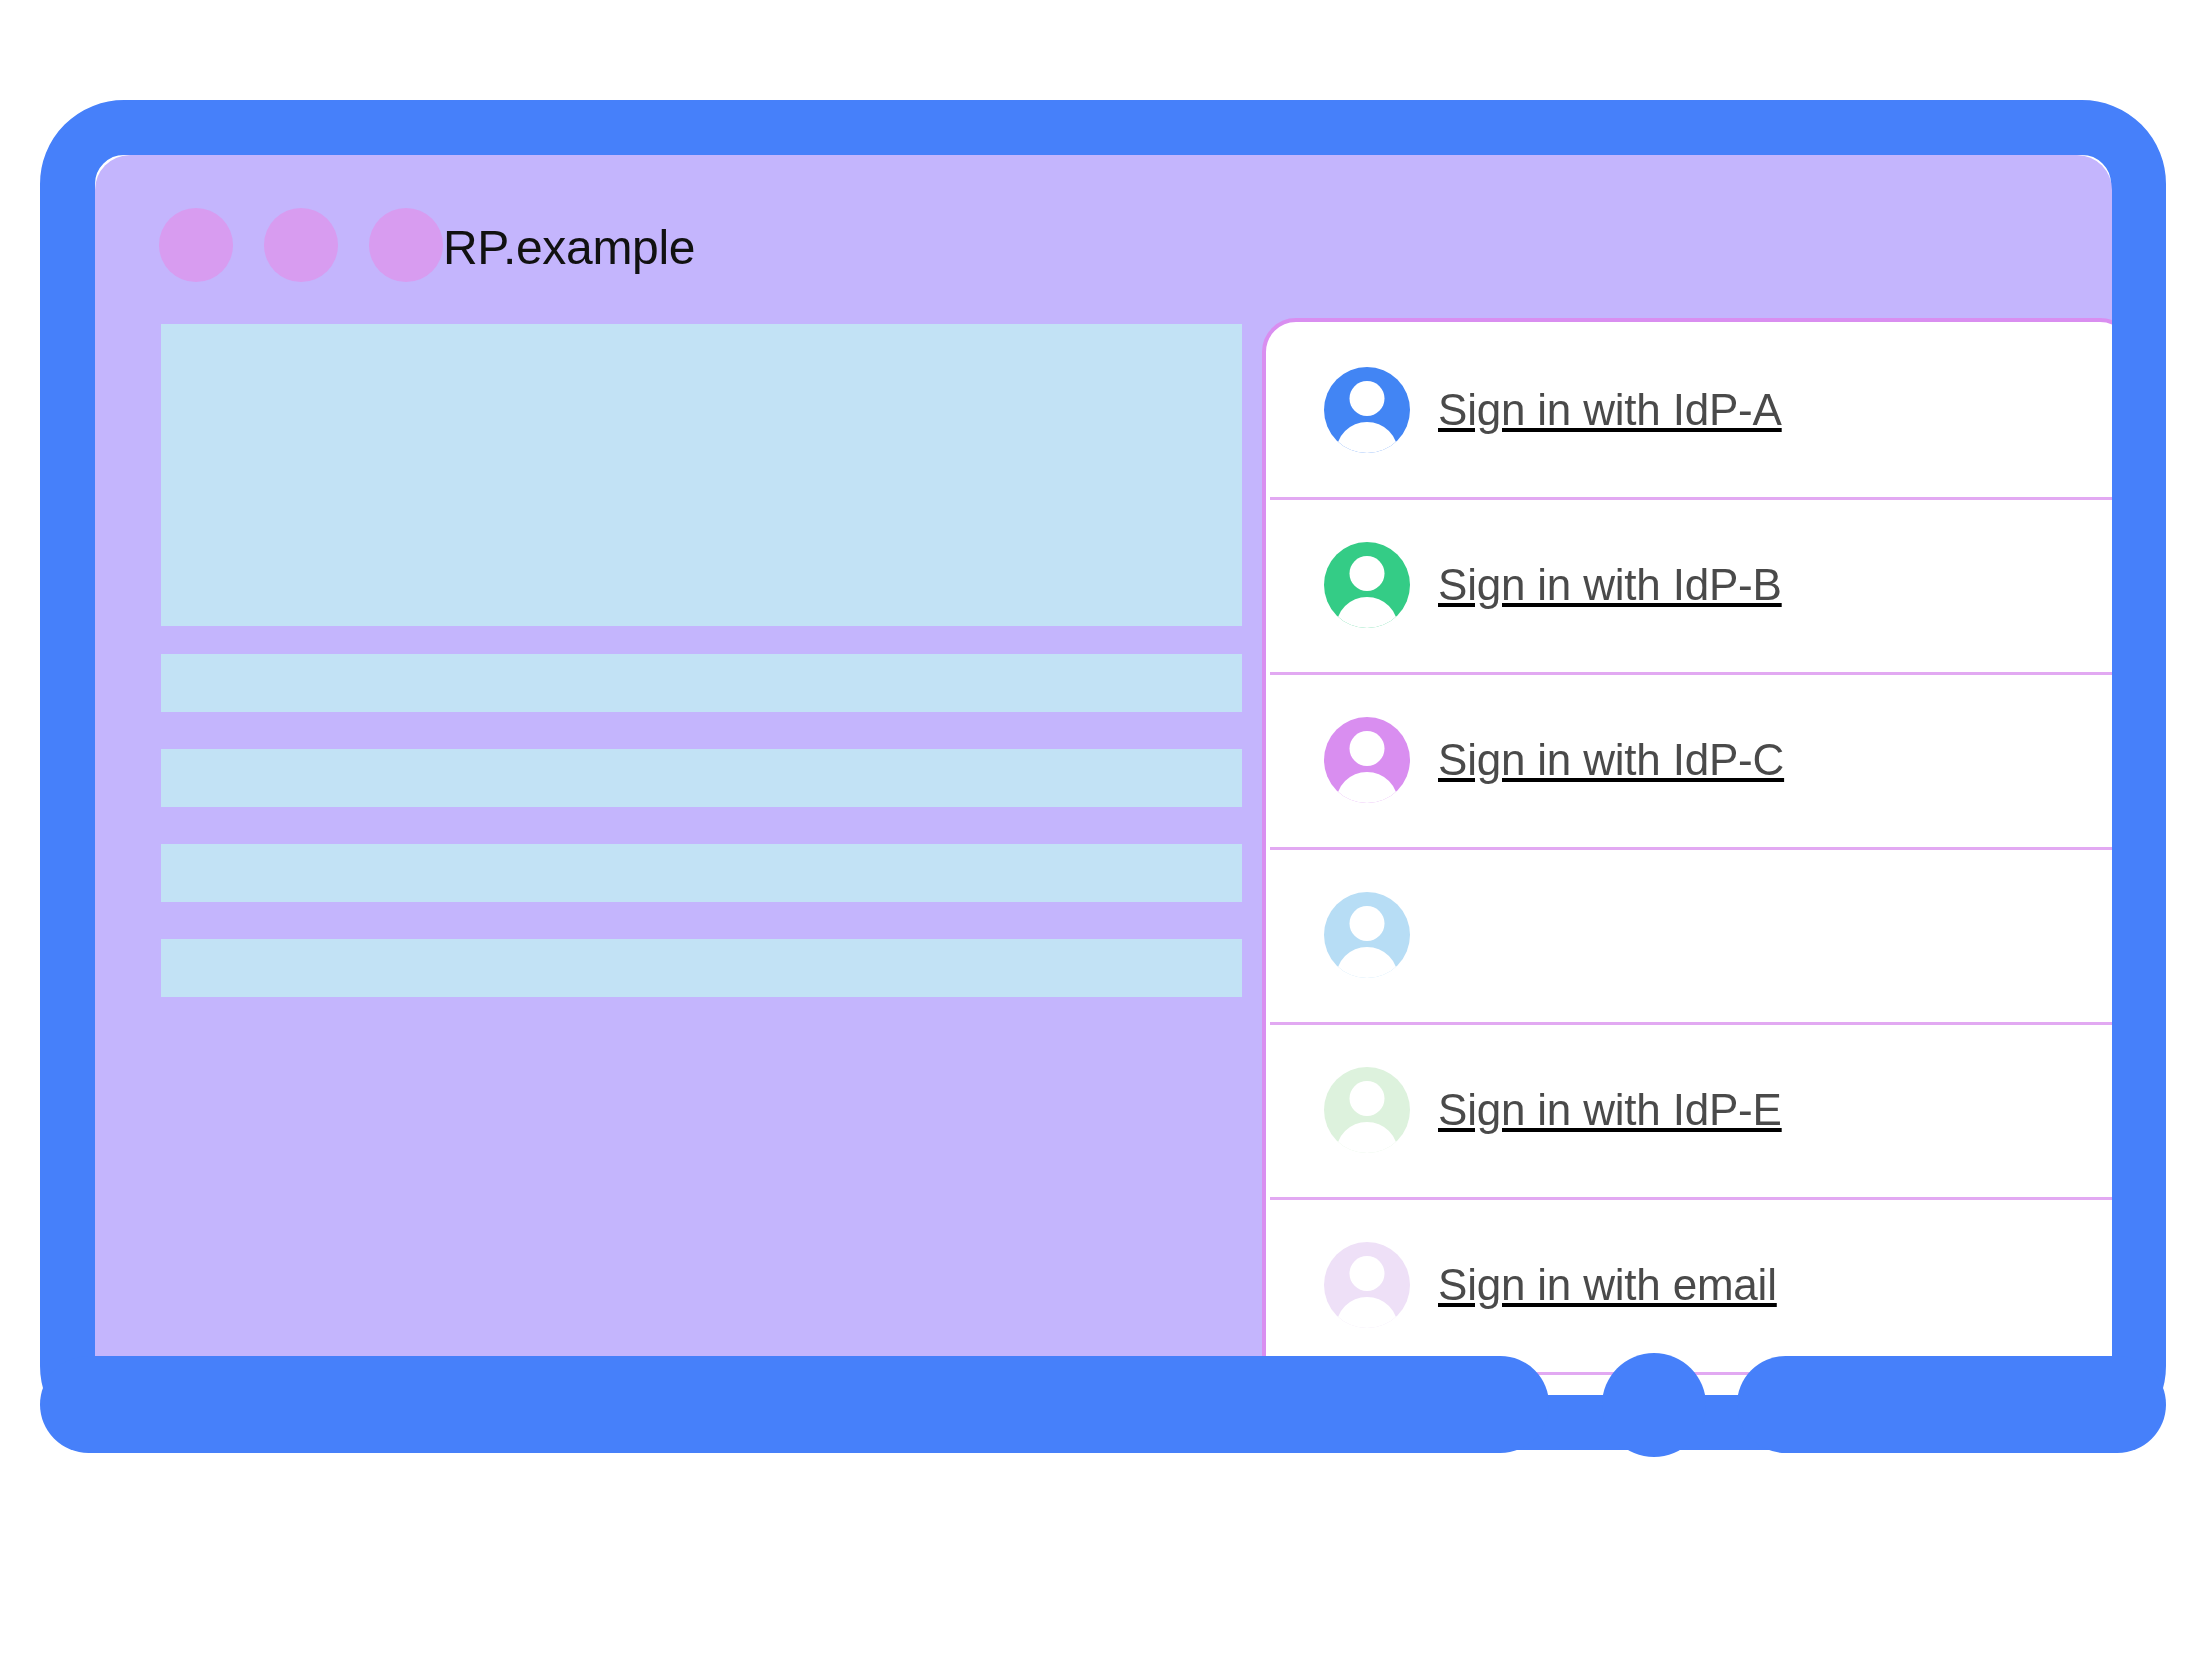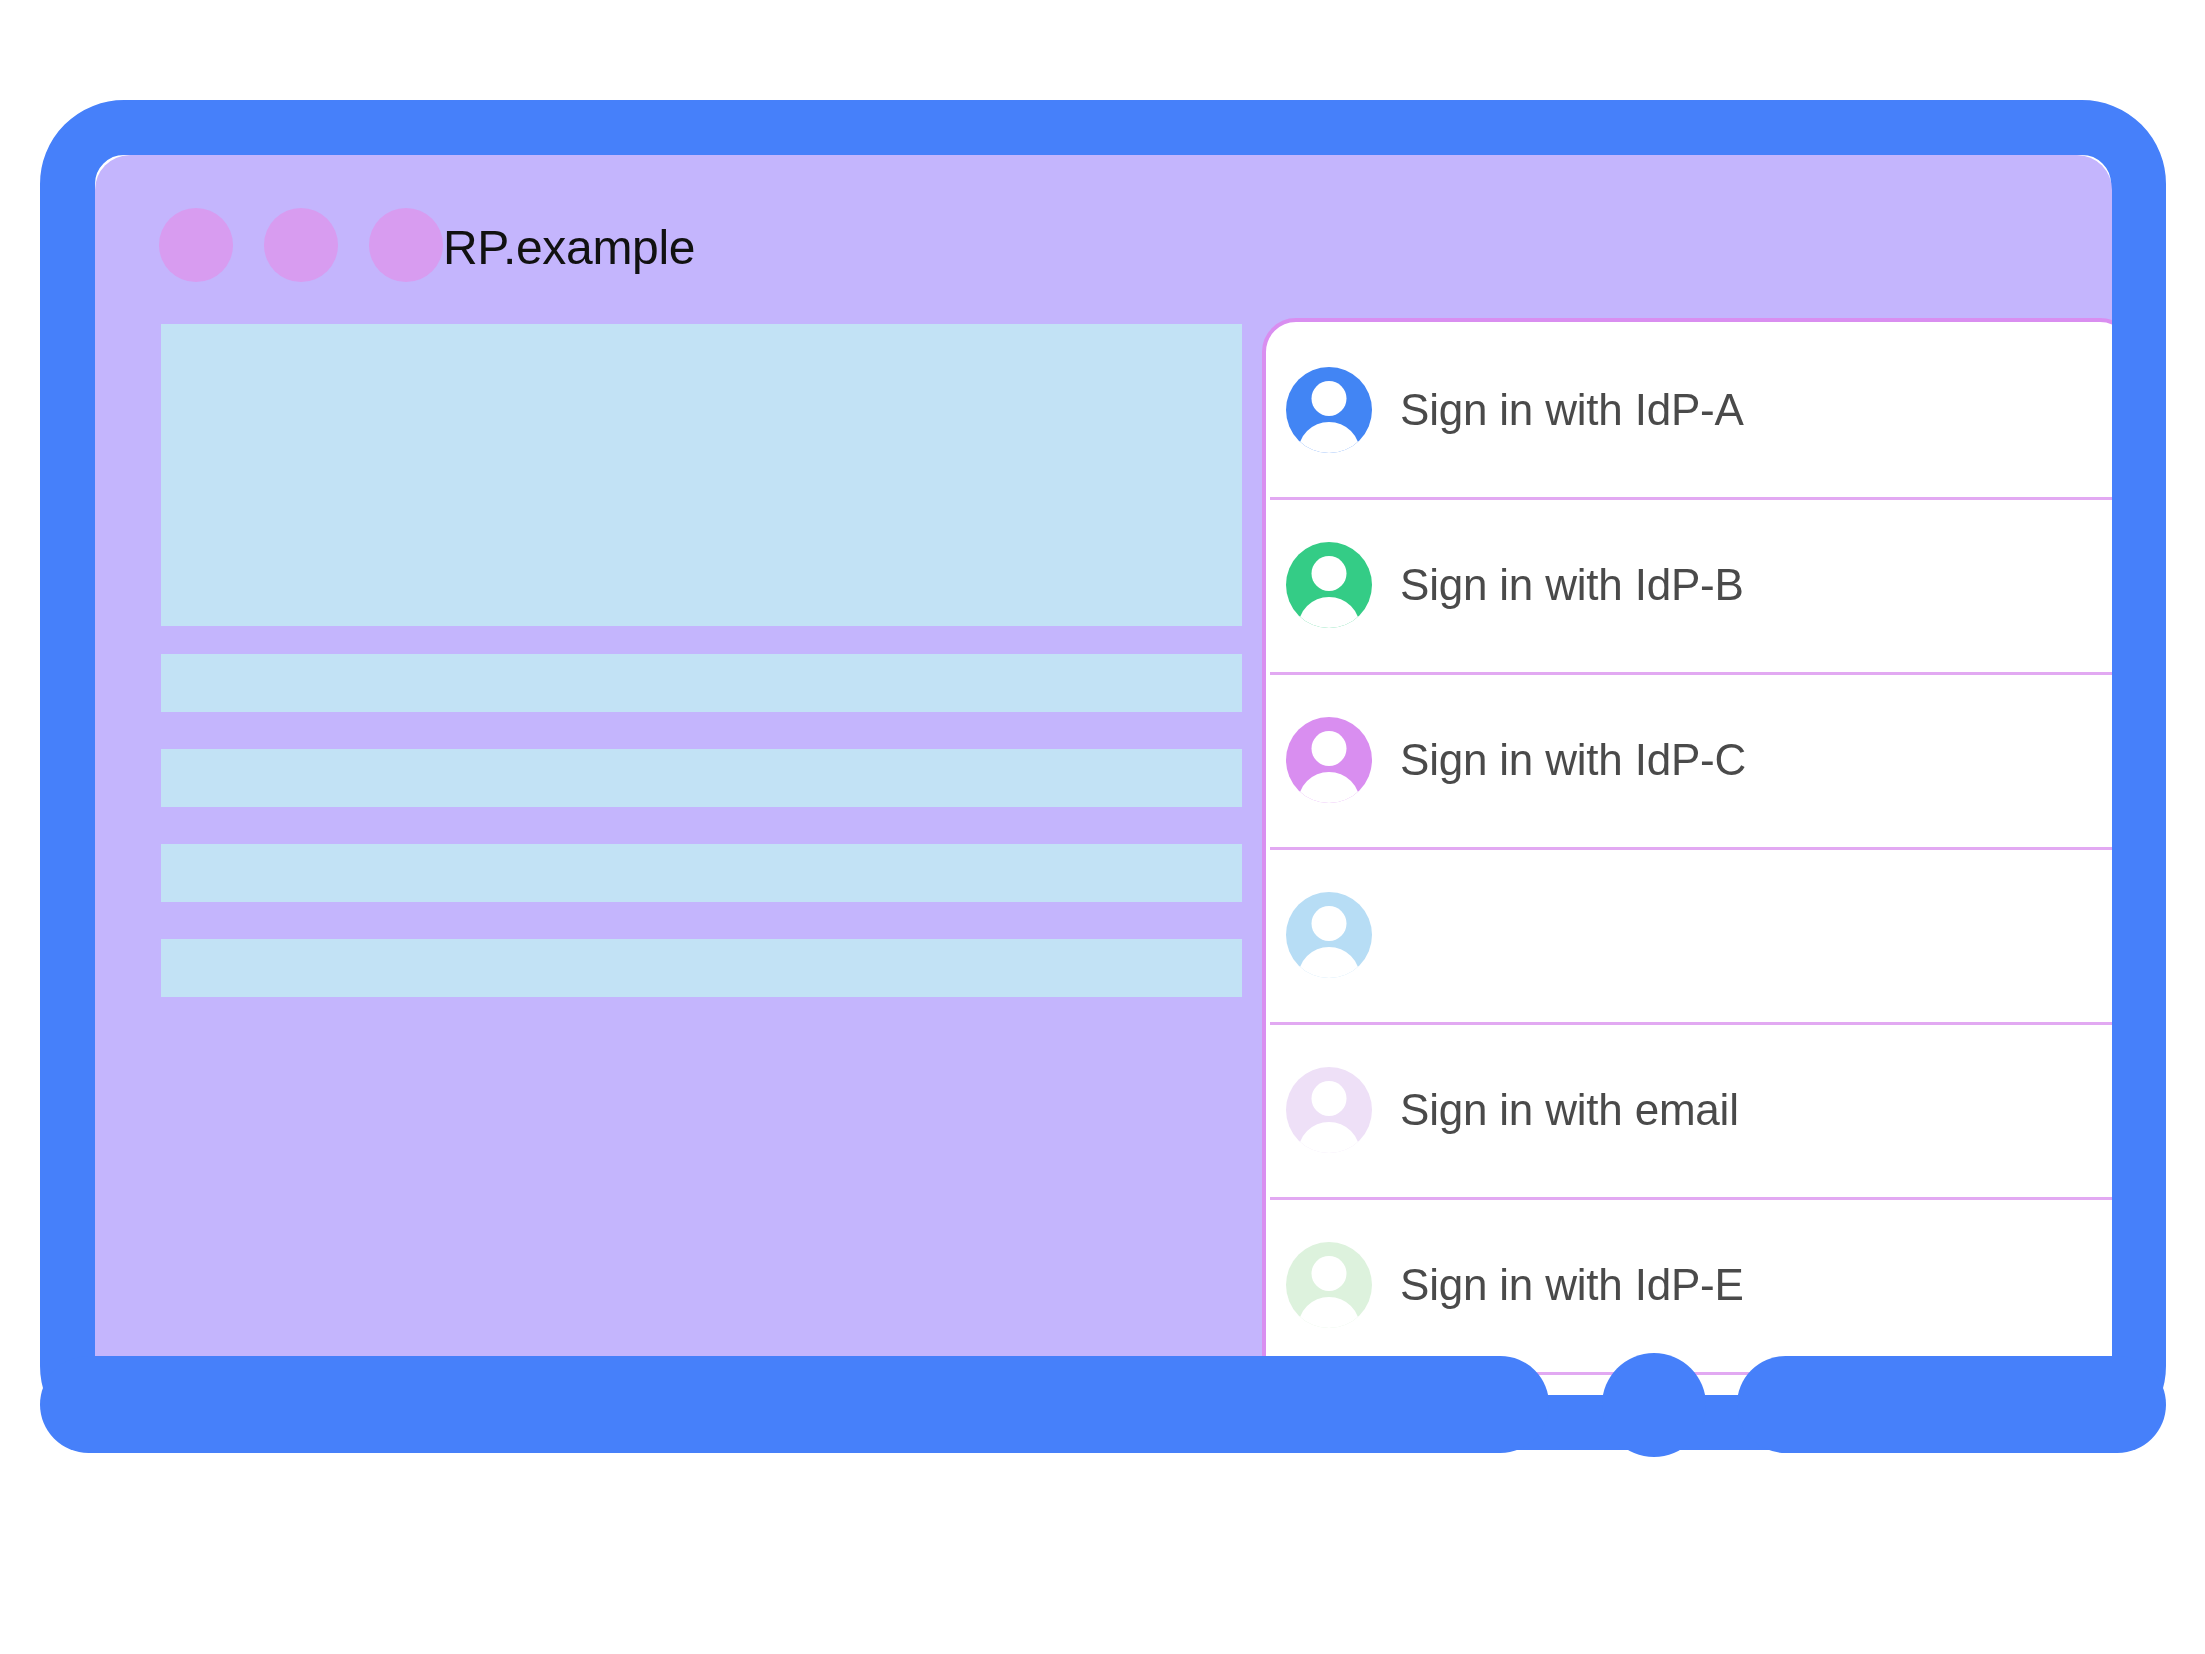--- a/index.html
+++ b/index.html
@@ -130,23 +130,24 @@
     box-sizing: border-box;
     border: 4.4px solid var(--panel-border, #d98ef0);
     border-radius: 34px;
     background: #ffffff;
     overflow: hidden;
   }
   .account-row {
     display: flex;
     align-items: center;
     height: 175px;
-    padding-left: 20px;
+    padding-left: 58px;
     box-sizing: border-box;
     position: relative;
+    text-decoration: underline;
   }
   .account-row + .account-row::before {
     content: "";
     position: absolute;
     left: 3.5px;
     right: -3.5px;
     top: 0;
     height: 2.6px;
     background: var(--divider, #e2a9f2);
   }
@@ -239,33 +240,33 @@
       </div>
 
       <div class="account-row">
         <div class="avatar" style="background:#b7ddf5">
           <div class="head"></div>
             <div class="body"></div>
         </div>
       </div>
 
       <div class="account-row">
+        <div class="avatar" style="background:#ddf2dd">
+          <div class="head"></div>
+            <div class="body"></div>
+        </div>
+        <div class="account-label">Sign in with IdP-E</div>
+      </div>
+
+      <div class="account-row">
         <div class="avatar" style="background:#eee0f7">
           <div class="head"></div>
             <div class="body"></div>
         </div>
         <div class="account-label">Sign in with email</div>
-      </div>
-
-      <div class="account-row">
-        <div class="avatar" style="background:#ddf2dd">
-          <div class="head"></div>
-            <div class="body"></div>
-        </div>
-        <div class="account-label">Sign in with IdP-E</div>
       </div>
 
       <div class="account-row">
         
         
       </div>
 
     </div>
   </div>
 

